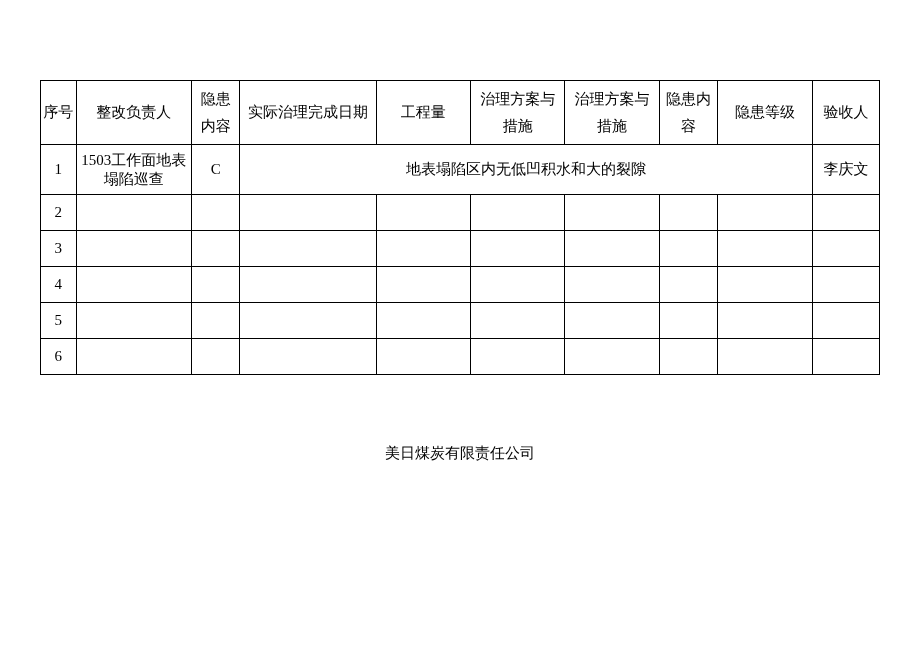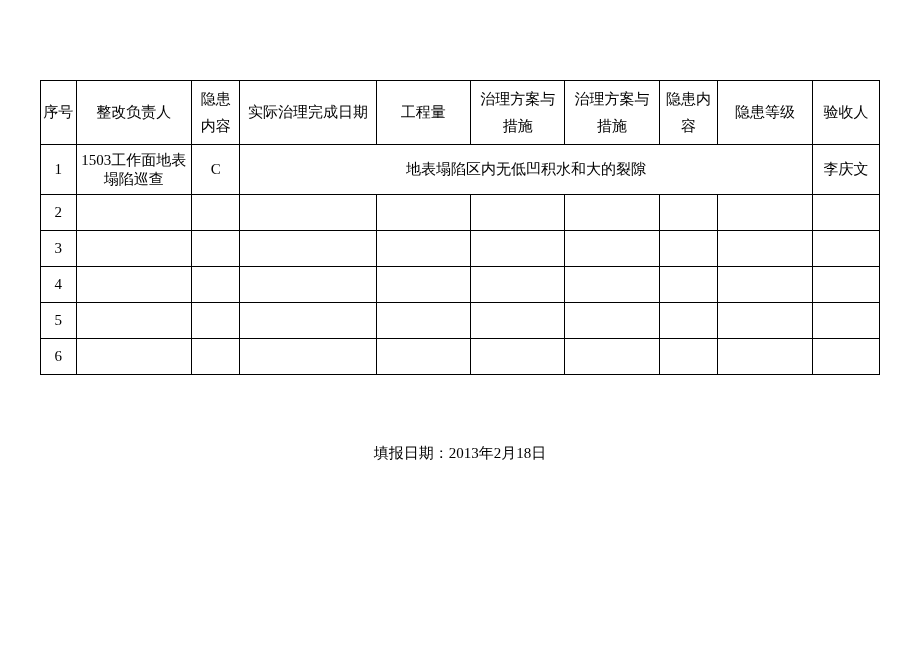--- a/index.html
+++ b/index.html
@@ -145,16 +145,14 @@
       <td></td>
       <td></td>
       <td></td>
       <td></td>
       <td></td>
     </tr>
   </tbody>
 </table>
 
 <div class="footer">
-  <div>
-    <span>填报日期：</span><span>2013年2月18日</span>
-  </div>
+  <div>美日煤炭有限责任公司</div>
 </div>
 
 </body></html>

